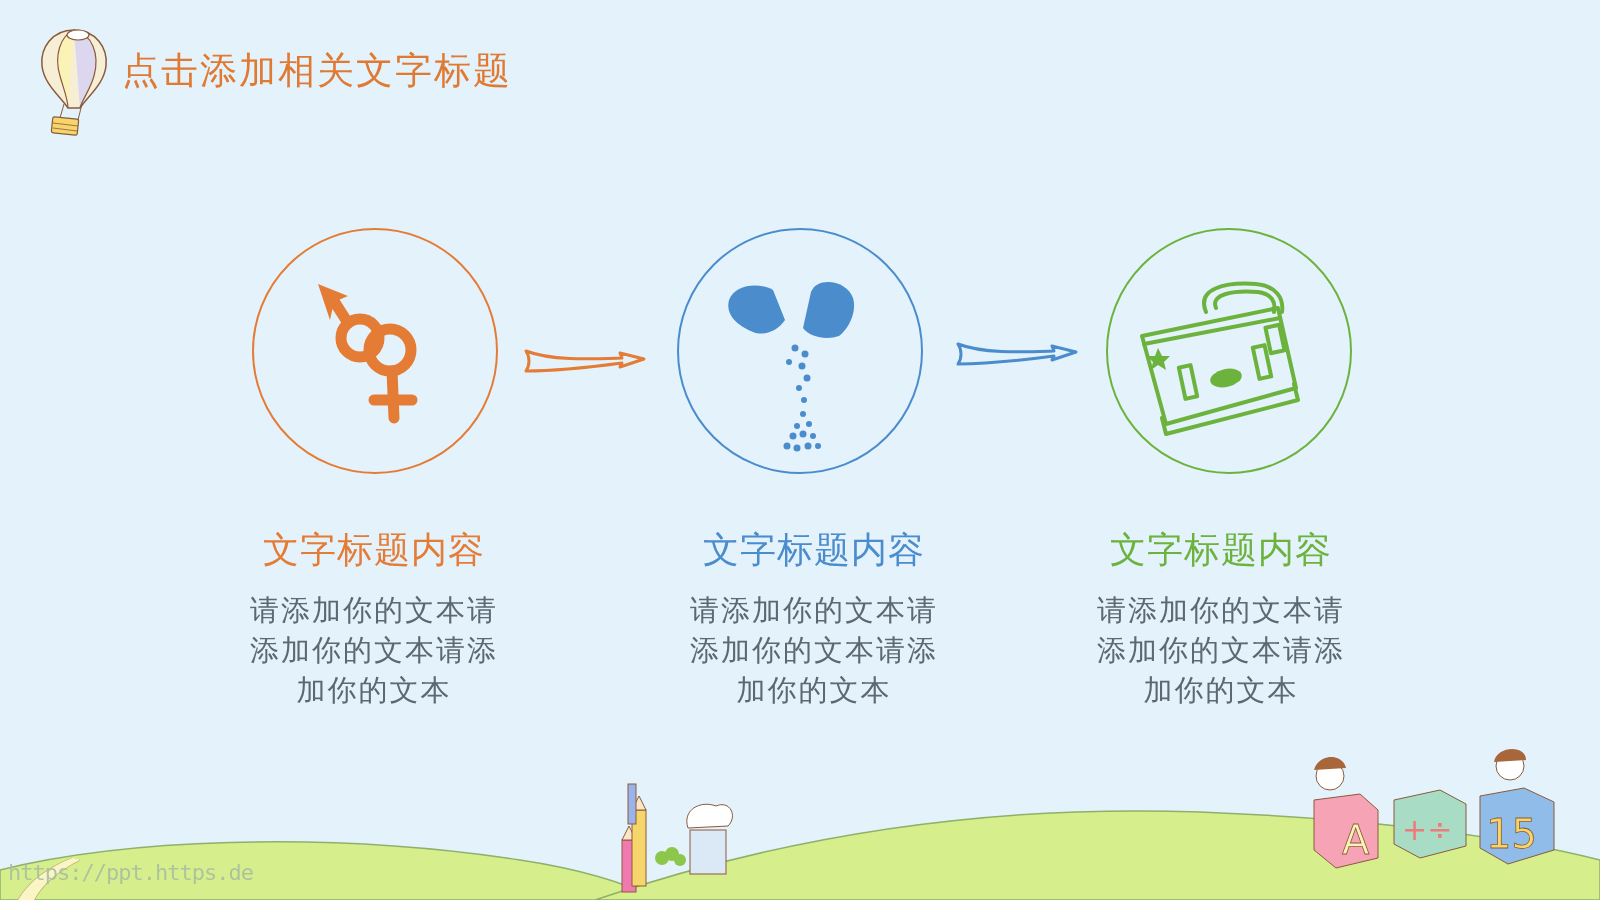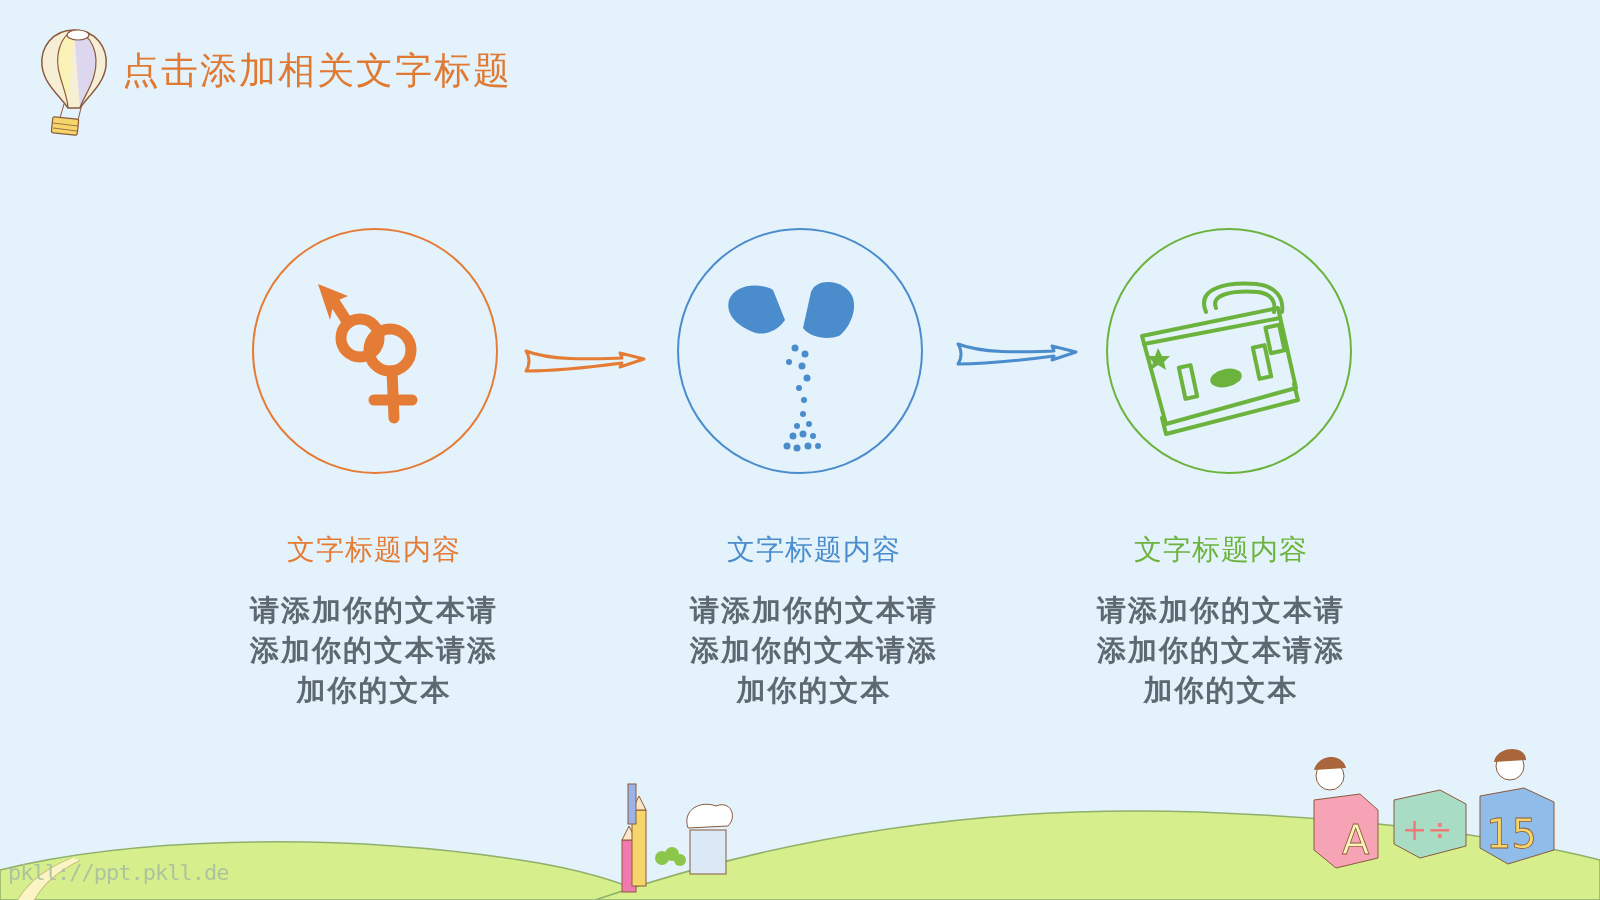--- a/index.html
+++ b/index.html
@@ -17,25 +17,25 @@
     }
     .step { position: absolute; top: 228px; width: 250px; height: 250px; }
     .step .ring {
       position: absolute; left: 0; top: 0; width: 246px; height: 246px;
       border-radius: 50%; border: 2px solid; box-sizing: border-box;
     }
     .step svg.icon { position: absolute; left: 0; top: 0; width: 250px; height: 250px; }
     .arrow { position: absolute; width: 126px; height: 34px; }
     .card { position: absolute; top: 524px; width: 300px; text-align: center; }
     .card .heading {
-      font-size: 28px; line-height: 52px; letter-spacing: 1px;
+      font-size: 36px; line-height: 52px; letter-spacing: 1px;
     }
     .card .body {
       margin-top: 14px; font-size: 29px; line-height: 40px;
-      color: #5d6870; letter-spacing: 2px; font-weight: bold;
+      color: #5d6870; letter-spacing: 2px;
     }
     .body-line { display: block; }
     .hills { position: absolute; left: 0; top: 740px; width: 1600px; height: 160px; }
     .watermark {
       position: absolute; left: 8px; top: 860px;
       font-family: "DejaVu Sans Mono", "Liberation Mono", monospace;
       font-size: 22px; color: #a9bfa0; opacity: 0.9; letter-spacing: -1px;
     }
   </style>
 </head>
@@ -176,13 +176,13 @@
     <path d="M1314 30 C1318 14 1342 12 1346 28 Z" fill="#a8663a"></path>
     <path d="M1394 60 L1440 50 L1466 64 L1466 106 L1420 118 L1394 104 Z" fill="#a8dcc4" stroke="#8a5a3c" stroke-width="1"></path>
     <text x="1402" y="100" font-size="30" fill="#f07a7a" font-family="DejaVu Sans, sans-serif">+÷</text>
     <path d="M1480 56 L1524 48 L1554 62 L1554 110 L1508 124 L1480 108 Z" fill="#8fbce8" stroke="#8a5a3c" stroke-width="1"></path>
     <text x="1486" y="108" font-size="40" fill="#f6d56b" stroke="#8a5a3c" stroke-width="0.8" font-family="DejaVu Sans, sans-serif">15</text>
     <circle cx="1510" cy="26" r="14" fill="#ffffff" stroke="#8a5a3c" stroke-width="1"></circle>
     <path d="M1494 22 C1496 6 1526 4 1526 20 Z" fill="#a8663a"></path>
   </g>
 </svg>
 
-<div class="watermark">pkll://ppt.pkll.de</div>
+<div class="watermark">https://ppt.https.de</div>
 
 </body></html>

